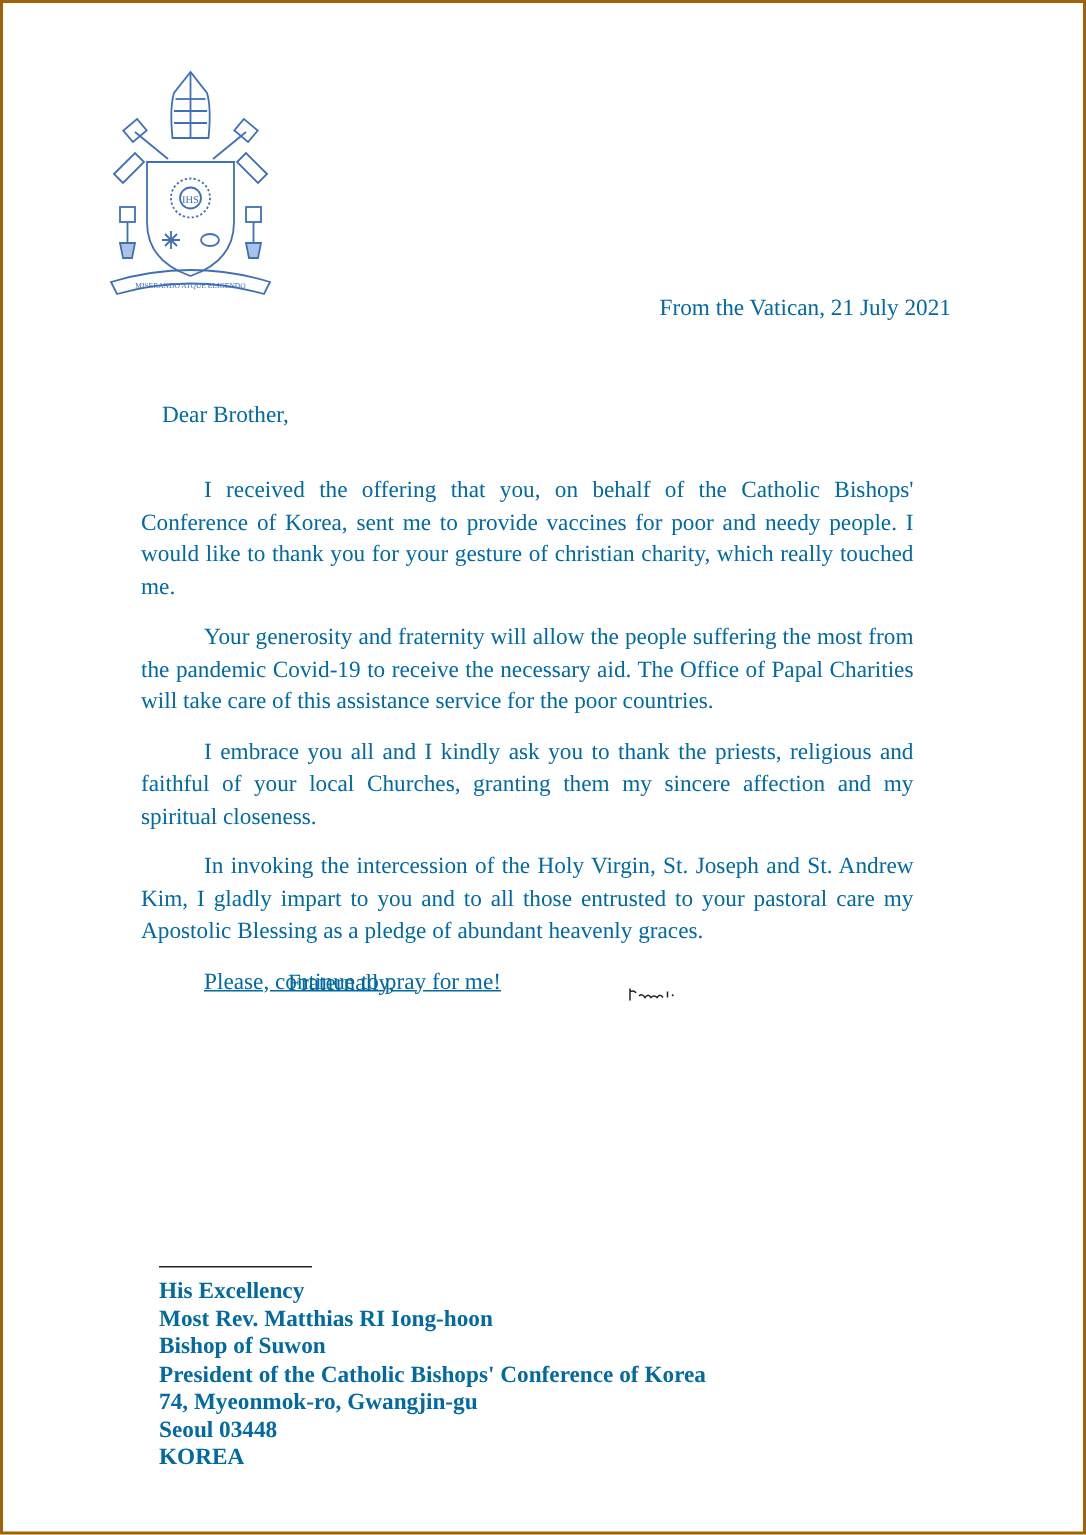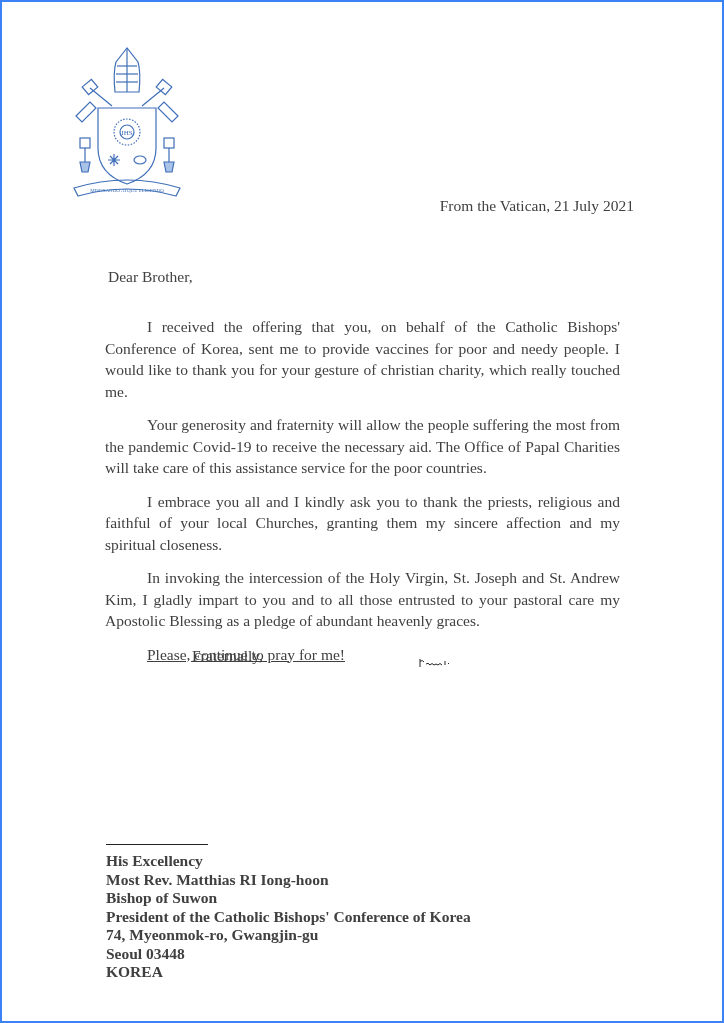--- a/index.html
+++ b/index.html
@@ -1,25 +1,25 @@
 <!DOCTYPE html>
 <html><head>
   <meta charset="utf-8">
   <style>
     html, body { margin:0; padding:0; }
     body { width:724px; height:1023px; background:#ffffff; position:relative; overflow:hidden; }
     .page {
       position:absolute; left:0; top:0; width:720px; height:1019px;
-      border:2px solid #3b82f6; background:#ffffff;
-      font-family:"Liberation Serif", serif; color:#404040;
+      border:2px solid #a16207; background:#ffffff;
+      font-family:"Liberation Serif", serif; color:#0369a1;
     }
     .crest { position:absolute; left:66px; top:42px; width:118px; height:158px; }
     .dateline { position:absolute; right:88px; top:195px; font-size:15.5px; }
     .salutation { position:absolute; left:106px; top:266px; font-size:15.5px; }
-    .body-text { position:absolute; left:103px; top:314px; width:515px; font-size:15.5px; line-height:21.5px; text-align:justify; }
+    .body-text { position:absolute; left:92px; top:314px; width:515px; font-size:15.5px; line-height:21.5px; text-align:justify; }
     .body-text p { margin:0 0 12px 0; text-indent:42px; }
     .body-text p.short { margin-bottom:12px;text-decoration:underline; }
     .closing { position:absolute; left:190px; top:645px; font-size:15.5px;text-align:right; }
     .signature { position:absolute; left:416px; top:655px; width:34px; height:12px; }
     .rule { position:absolute; left:104px; top:842px; width:102px; border-top:1px solid #222; }
     .addressee { position:absolute; left:104px; top:850px; font-size:15.5px; line-height:18.5px;font-weight:bold; }
     .addressee div { white-space:nowrap; }
   </style>
 </head>
 <body>

